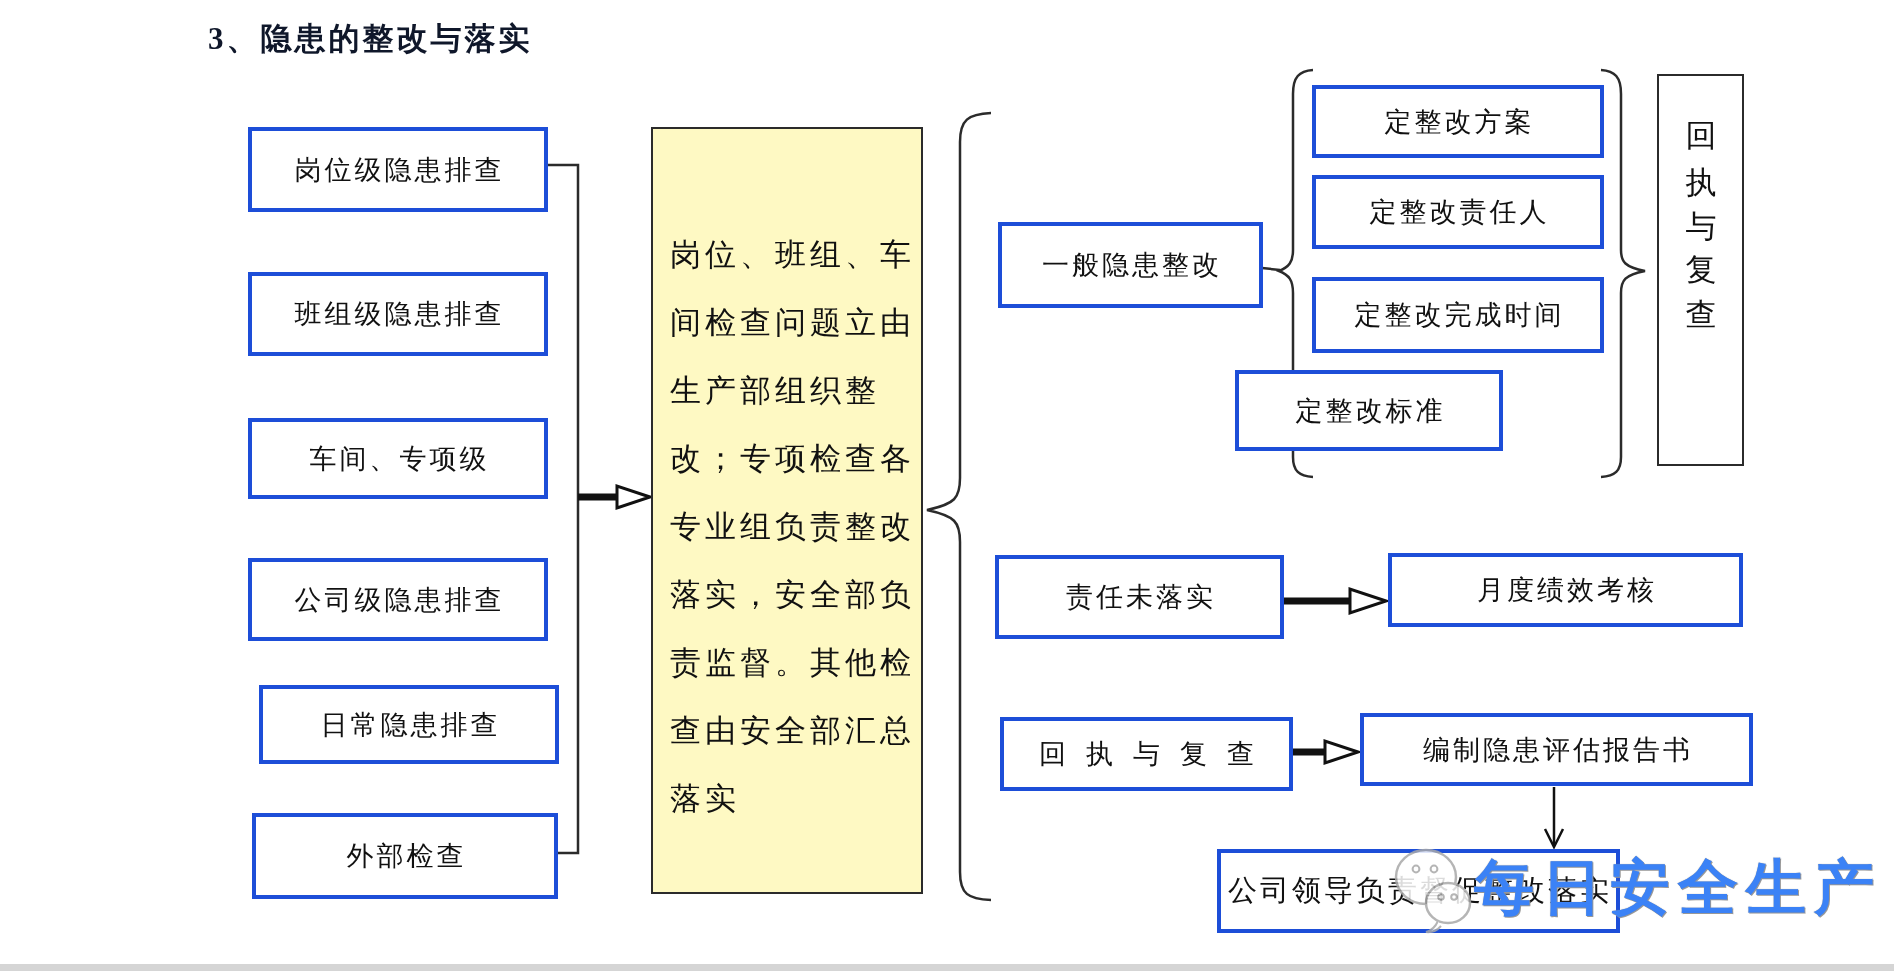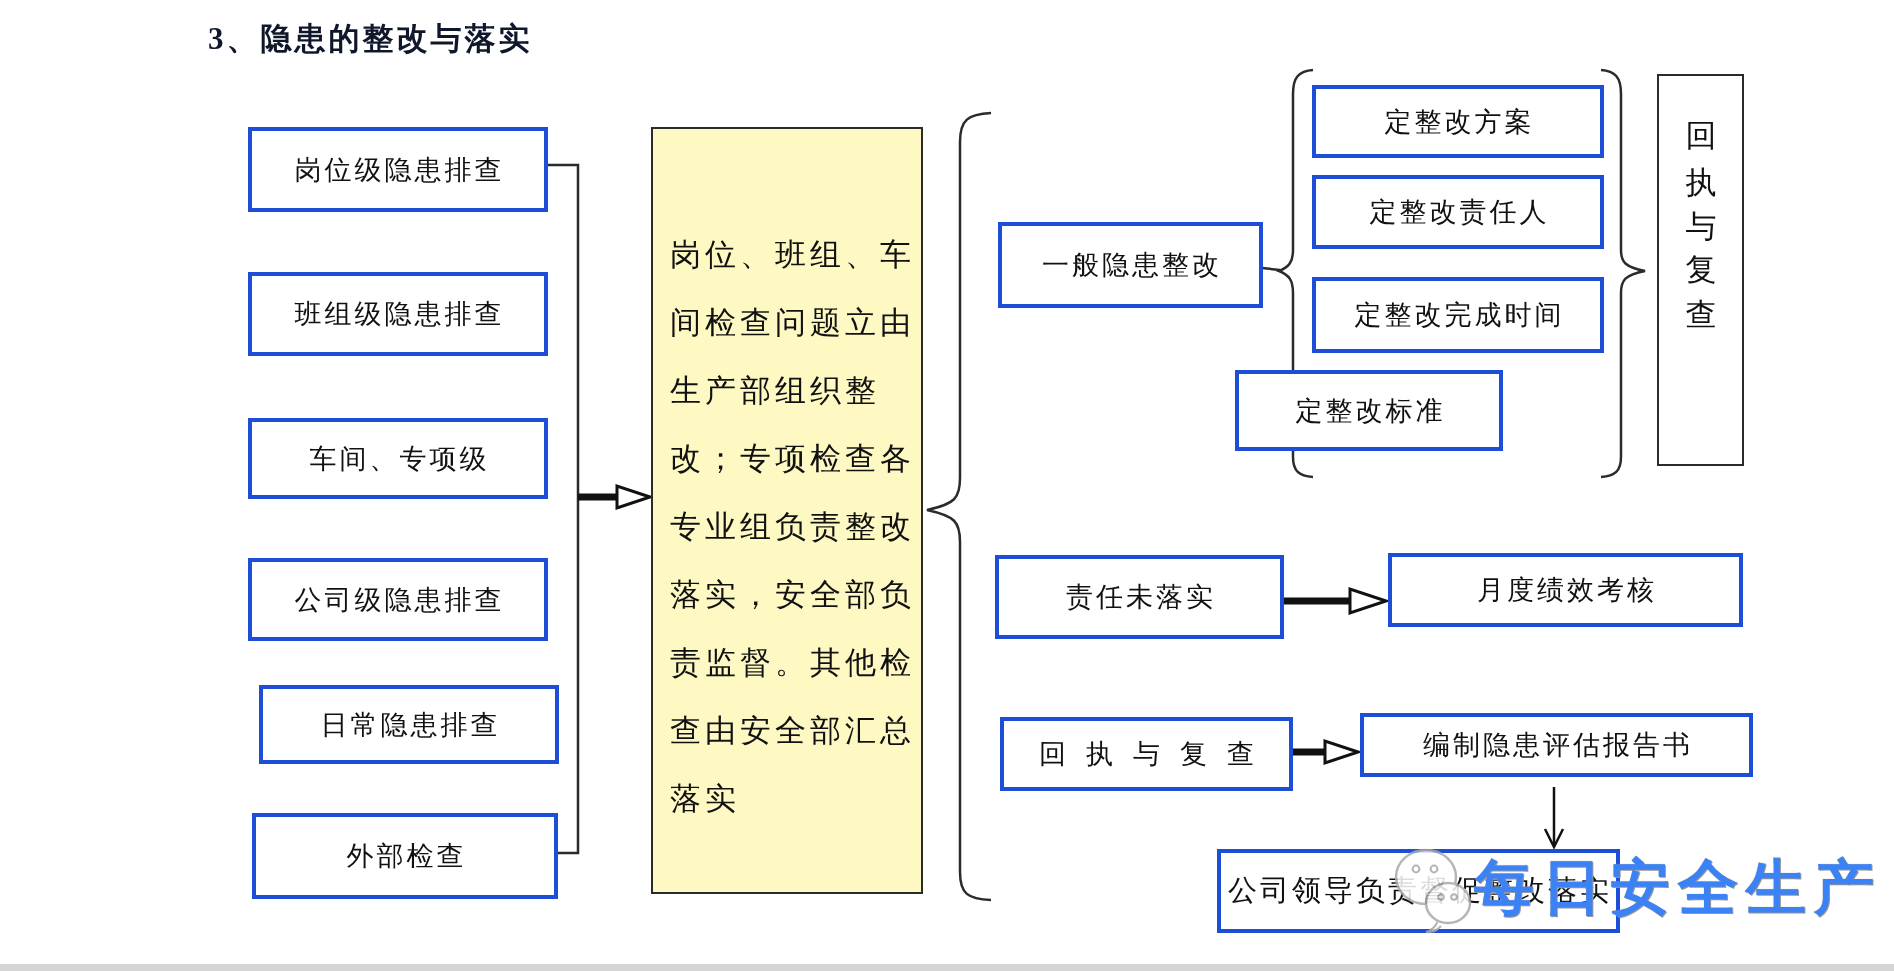--- a/index.html
+++ b/index.html
@@ -141,21 +141,21 @@
   <div class="box" style="left:995px;top:555px;width:289px;height:84px;">
     <span>责任未落实</span>
   </div>
   <div class="box" style="left:1388px;top:553px;width:355px;height:74px;">
     <span>月度绩效考核</span>
   </div>
 
   <div class="box spread" style="left:1000px;top:717px;width:293px;height:74px;">
     <span>回执与复查</span>
   </div>
-  <div class="box" style="left:1360px;top:713px;width:393px;height:64px;">
+  <div class="box" style="left:1360px;top:713px;width:393px;height:73px;">
     <span>编制隐患评估报告书</span>
   </div>
   <div class="box" style="left:1217px;top:849px;width:403px;height:84px;font-size:29px;">
     <span>公司领导负责督促整改落实</span>
   </div>
 
   <div class="watermark">
     <svg width="82" height="95" viewBox="0 0 82 95" style="opacity:0.85;">
       <ellipse cx="34" cy="36" rx="30" ry="27" fill="#ffffff" stroke="#a9a9a9" stroke-width="2.5"></ellipse>
       <circle cx="24" cy="28" r="3.4" fill="none" stroke="#a9a9a9" stroke-width="2"></circle>

